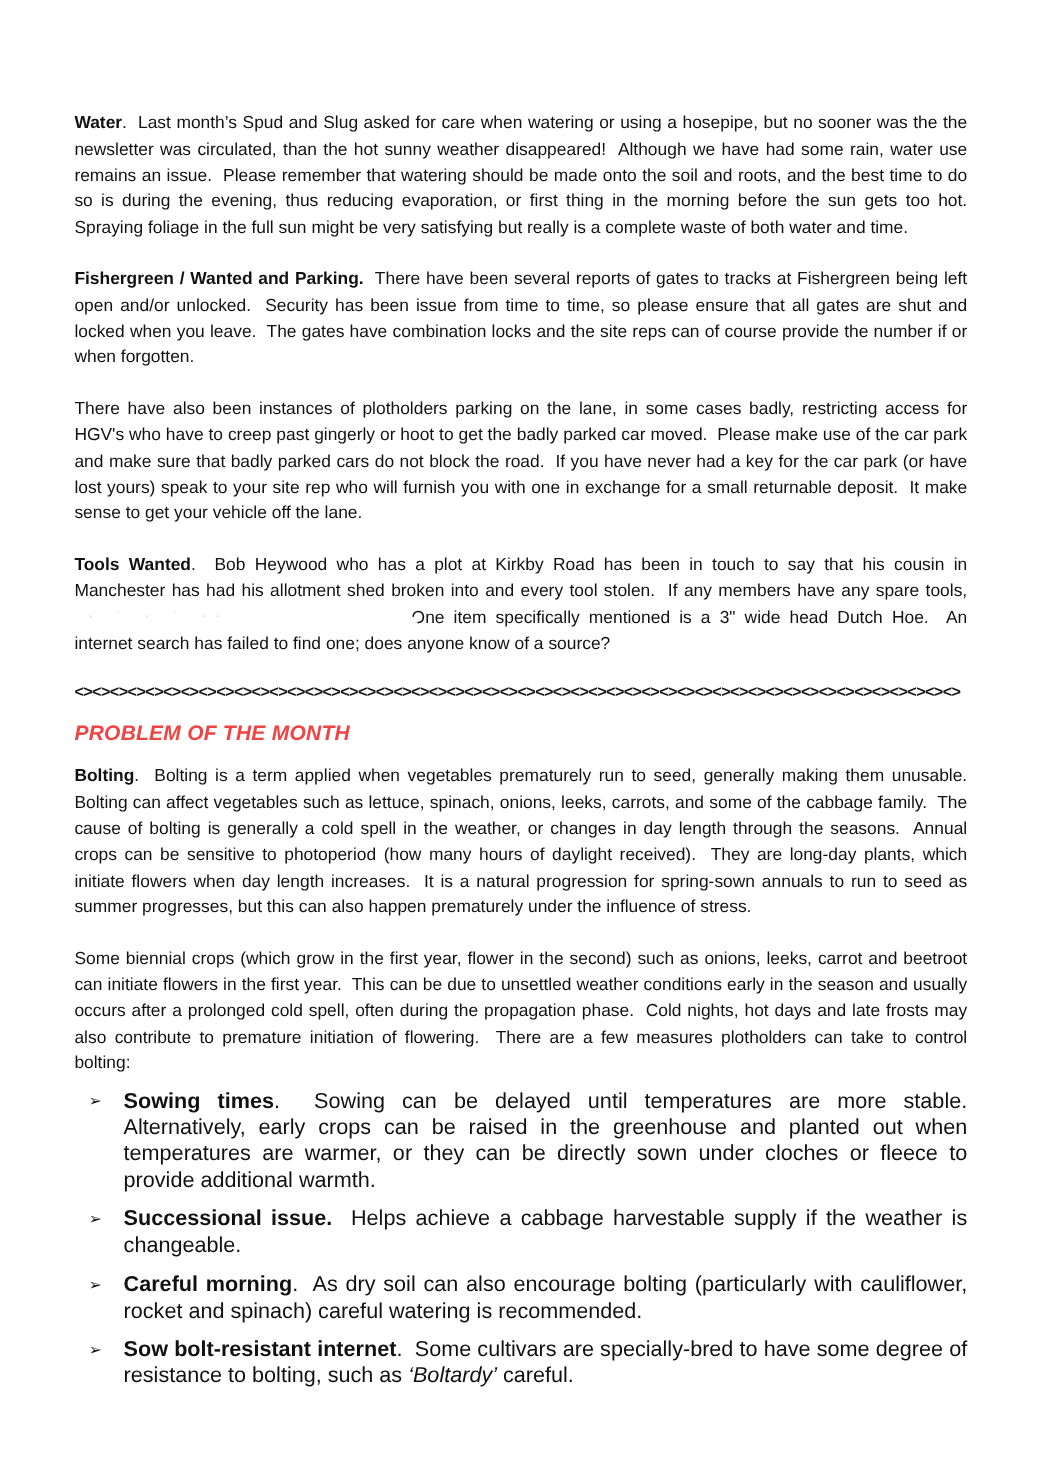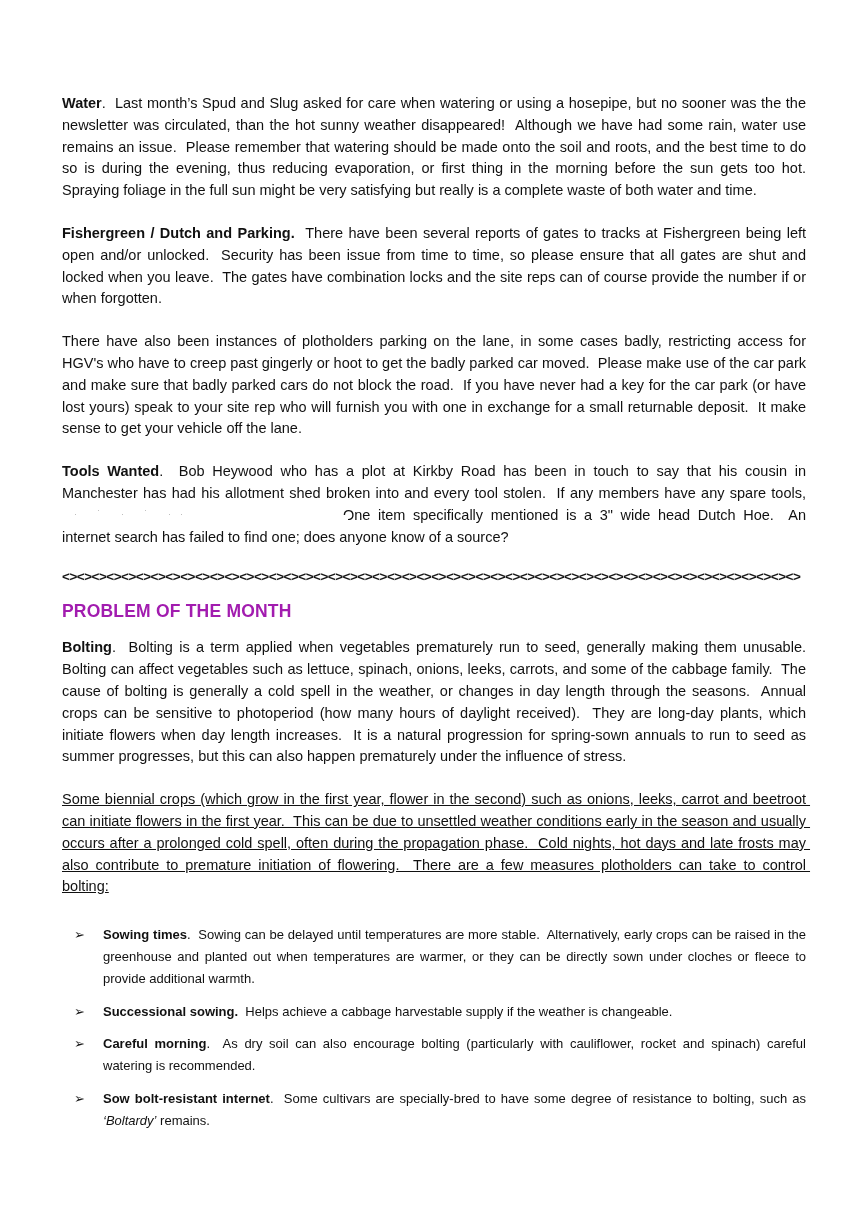--- a/index.html
+++ b/index.html
@@ -29,41 +29,42 @@
     letter-spacing: -0.5px;
     white-space: nowrap;
     overflow: hidden;
     margin: 1px 0 17px 0;
     color: #161616;
   }
   .heading {
     font-family: "Liberation Sans", sans-serif;
     font-size: 17.5px;
     font-weight: bold;
+    font-style: italic;
     letter-spacing: 0.2px;
     margin: 0 0 15px 0;
-    color: #a21caf;
+    color: #ef4444;
   }
-  .para.tight { margin-bottom: 26px; text-decoration: underline; }
+  .para.tight { margin-bottom: 9px; }
   .bullet-list { margin: 0; }
   .bullet {
     display: flex;
     margin: 0 0 11px 0;
   }
   .bullet .arrow {
     flex: 0 0 41px;
     box-sizing: border-box;
     padding-left: 12px;
     font-size: 13px;
     line-height: 21.8px;
     color: #161616;
   }
   .bullet .btext {
     flex: 1;
-    font-size: 13px;
+    font-size: 18px;
     line-height: 21.8px;
     text-align: justify;
     white-space: pre-wrap;
     margin: 0;
   }
   
   .redact {
     display: inline-block;
     position: relative;
     width: 286px;
@@ -84,21 +85,21 @@
     overflow: hidden;
   }
 </style>
 </head>
 <body>
 
 <div class="page">
 
   <p class="para"><b>Water</b><span>.  Last month’s Spud and Slug asked for care when watering or using a hosepipe, but no sooner was the the newsletter was circulated, than the hot sunny weather disappeared!  Although we have had some rain, water use remains an issue.  Please remember that watering should be made onto the soil and roots, and the best time to do so is during the evening, thus reducing evaporation, or first thing in the morning before the sun gets too hot.  Spraying foliage in the full sun might be very satisfying but really is a complete waste of both water and time.</span></p>
 
-  <p class="para"><b>Fishergreen / Dutch and Parking.</b><span>  There have been several reports of gates to tracks at Fishergreen being left open and/or unlocked.  Security has been issue from time to time, so please ensure that all gates are shut and locked when you leave.  The gates have combination locks and the site reps can of course provide the number if or when forgotten.</span></p>
+  <p class="para"><b>Fishergreen / Wanted and Parking.</b><span>  There have been several reports of gates to tracks at Fishergreen being left open and/or unlocked.  Security has been issue from time to time, so please ensure that all gates are shut and locked when you leave.  The gates have combination locks and the site reps can of course provide the number if or when forgotten.</span></p>
 
   <p class="para"><span>There have also been instances of plotholders parking on the lane, in some cases badly, restricting access for HGV's who have to creep past gingerly or hoot to get the badly parked car moved.  Please make use of the car park and make sure that badly parked cars do not block the road.  If you have never had a key for the car park (or have lost yours) speak to your site rep who will furnish you with one in exchange for a small returnable deposit.  It make sense to get your vehicle off the lane.</span></p>
 
   <p class="para"><b>Tools Wanted</b><span>.  Bob Heywood who has a plot at Kirkby Road has been in touch to say that his cousin in Manchester has had his allotment shed broken into and every tool stolen.  If any members have any spare tools, </span><span class="redact"><span class="remnants">· ˙ · ˙ ··</span></span><span>One item specifically mentioned is a 3" wide head Dutch Hoe.  An internet search has failed to find one; does anyone know of a source?</span></p>
 
   <div class="divider">&lt;&gt;&lt;&gt;&lt;&gt;&lt;&gt;&lt;&gt;&lt;&gt;&lt;&gt;&lt;&gt;&lt;&gt;&lt;&gt;&lt;&gt;&lt;&gt;&lt;&gt;&lt;&gt;&lt;&gt;&lt;&gt;&lt;&gt;&lt;&gt;&lt;&gt;&lt;&gt;&lt;&gt;&lt;&gt;&lt;&gt;&lt;&gt;&lt;&gt;&lt;&gt;&lt;&gt;&lt;&gt;&lt;&gt;&lt;&gt;&lt;&gt;&lt;&gt;&lt;&gt;&lt;&gt;&lt;&gt;&lt;&gt;&lt;&gt;&lt;&gt;&lt;&gt;&lt;&gt;&lt;&gt;&lt;&gt;&lt;&gt;&lt;&gt;&lt;&gt;&lt;&gt;&lt;&gt;&lt;&gt;&lt;&gt;&lt;&gt;</div>
 
   <h2 class="heading">PROBLEM OF THE MONTH</h2>
 
   <p class="para"><b>Bolting</b><span>.  Bolting is a term applied when vegetables prematurely run to seed, generally making them unusable.  Bolting can affect vegetables such as lettuce, spinach, onions, leeks, carrots, and some of the cabbage family.  The cause of bolting is generally a cold spell in the weather, or changes in day length through the seasons.  Annual crops can be sensitive to photoperiod (how many hours of daylight received).  They are long-day plants, which initiate flowers when day length increases.  It is a natural progression for spring-sown annuals to run to seed as summer progresses, but this can also happen prematurely under the influence of stress.</span></p>
@@ -107,28 +108,28 @@
 
   <div class="bullet-list">
 
     <div class="bullet">
       <span class="arrow">➢</span>
       <p class="btext"><b>Sowing times</b><span>.  Sowing can be delayed until temperatures are more stable.  Alternatively, early crops can be raised in the greenhouse and planted out when temperatures are warmer, or they can be directly sown under cloches or fleece to provide additional warmth.</span></p>
     </div>
 
     <div class="bullet">
       <span class="arrow">➢</span>
-      <p class="btext"><b>Successional sowing.</b><span>  Helps achieve a cabbage harvestable supply if the weather is changeable.</span></p>
+      <p class="btext"><b>Successional issue.</b><span>  Helps achieve a cabbage harvestable supply if the weather is changeable.</span></p>
     </div>
 
     <div class="bullet">
       <span class="arrow">➢</span>
       <p class="btext"><b>Careful morning</b><span>.  As dry soil can also encourage bolting (particularly with cauliflower, rocket and spinach) careful watering is recommended.</span></p>
     </div>
 
     <div class="bullet">
       <span class="arrow">➢</span>
-      <p class="btext"><b>Sow bolt-resistant internet</b><span>.  Some cultivars are specially-bred to have some degree of resistance to bolting, such as </span><i>‘Boltardy’</i><span> remains.</span></p>
+      <p class="btext"><b>Sow bolt-resistant internet</b><span>.  Some cultivars are specially-bred to have some degree of resistance to bolting, such as </span><i>‘Boltardy’</i><span> careful.</span></p>
     </div>
 
   </div>
 
 </div>
 
 </body></html>

